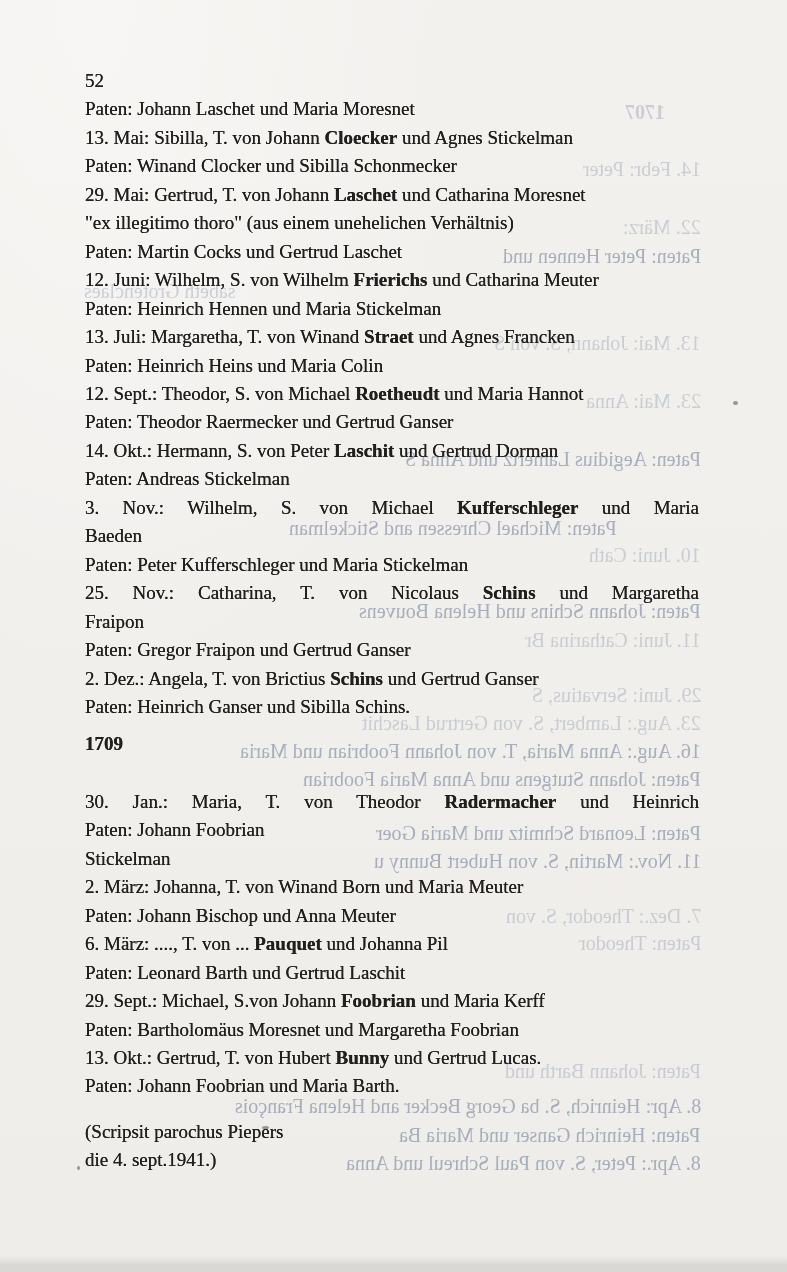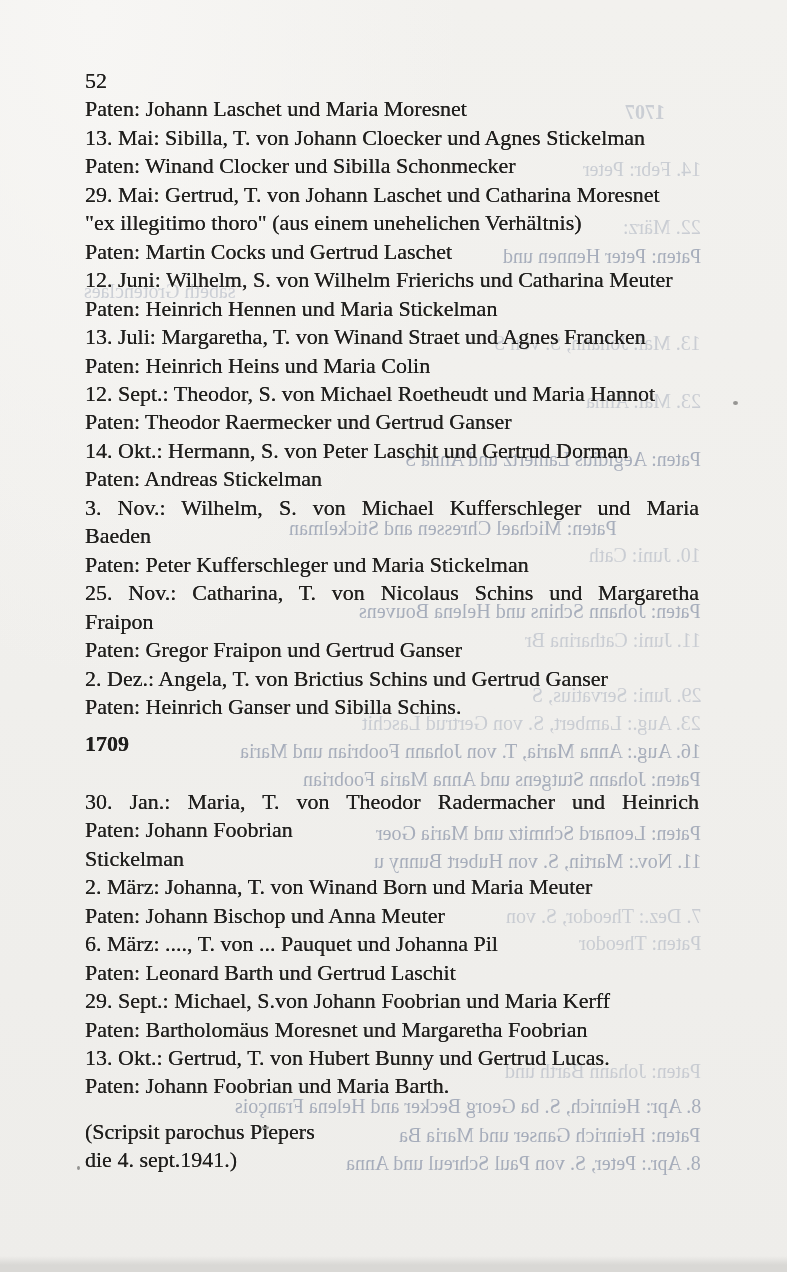--- a/index.html
+++ b/index.html
@@ -22,26 +22,26 @@
     font-size:20px;line-height:26px;
     transform:scaleX(-1);
     color:rgba(148,157,177,0.42);
     filter:blur(0.5px);
   }
   .ghost.dark{color:rgba(118,130,155,0.60);}
   .ghost.b{font-weight:bold;}
   
   .content{
     position:absolute;left:85px;top:67px;width:614px;
-    font-size:22px;line-height:28.45px;color:#201f1d;
+    font-size:19px;line-height:28.45px;color:#201f1d;
     text-shadow:0 0 0.4px currentColor;
   }
   .tline{white-space:nowrap;}
   .tline.just{white-space:normal;text-align:justify;text-align-last:justify;width:100%;}
-  .tline .b{font-weight:normal;}
+  .tline .b{font-weight:bold;}
   .spacer{white-space:normal;}
   .pageno{white-space:nowrap;}
   .yearhead{font-weight:bold;white-space:nowrap;}
   .speck{position:absolute;background:#4b4a48;opacity:0.55;border-radius:50%;}
 </style>
 </head>
 <body>
 
 <div class="page">
 

